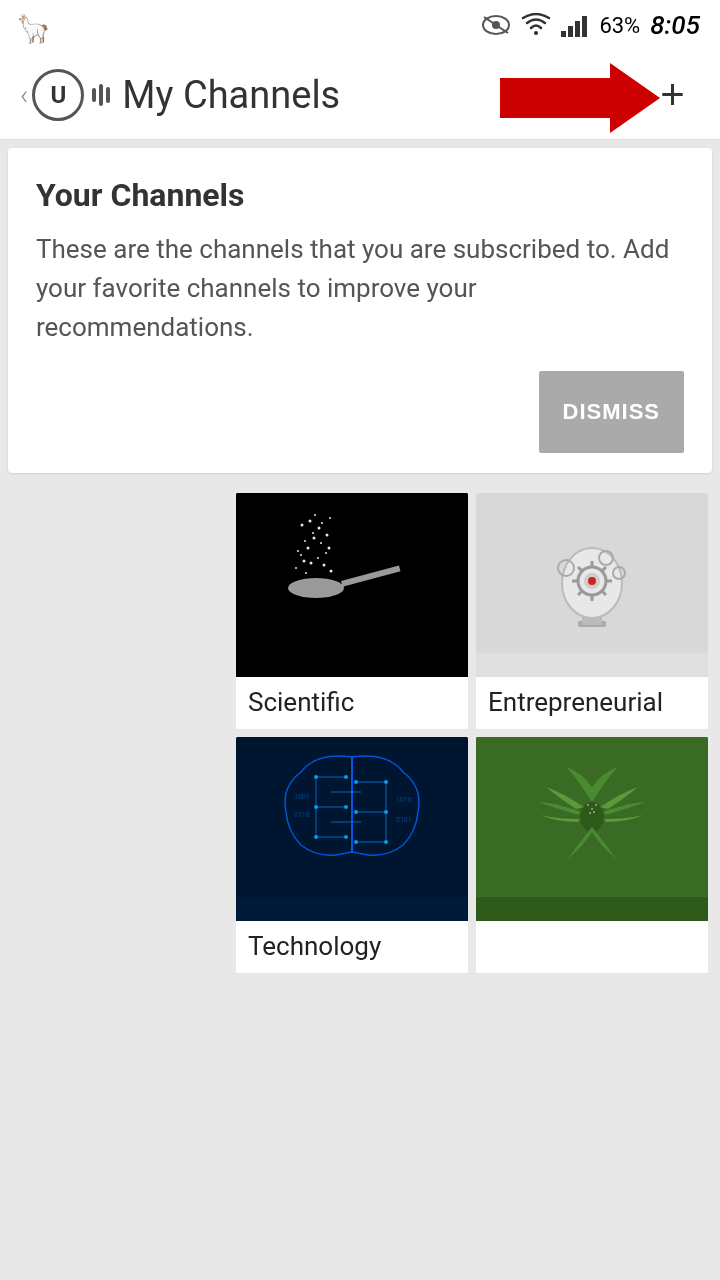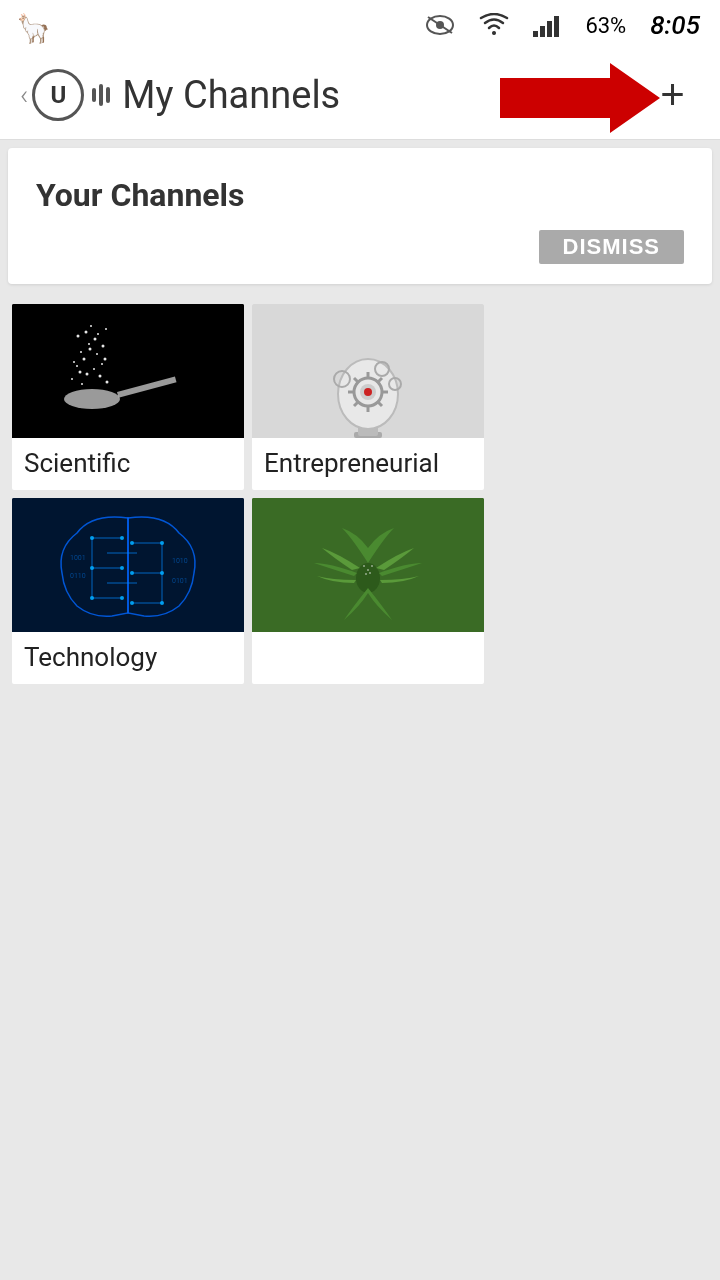--- a/index.html
+++ b/index.html
@@ -18,21 +18,21 @@
       height: 50px;
       display: flex;
       align-items: center;
       justify-content: flex-end;
       padding: 0 20px;
       gap: 12px;
     }
     .status-icons {
       display: flex;
       align-items: center;
-      gap: 24px;
+      gap: 10px;
     }
     .status-time {
       font-size: 26px;
       font-weight: 500;
       color: #000;
       font-style: italic;
     }
     .status-battery {
       font-size: 22px;
       color: #000;
@@ -126,46 +126,47 @@
       margin-bottom: 24px;
     }
     .info-card-footer {
       display: flex;
       justify-content: flex-end;
     }
     .dismiss-button {
       background: #aaa;
       color: #fff;
       border: none;
-      padding: 4px 24px;
+      padding: 28px 24px;
       font-size: 22px;
       font-weight: 600;
       letter-spacing: 1px;
       cursor: pointer;
       border-radius: 2px;
     }
 
     
     .channels-grid {
       display: flex;
       flex-wrap: wrap;
       gap: 0;
-      padding: 8px 24px 0 8px;
+      padding: 8px 8px 0 8px;
+      justify-content: flex-end;
     }
     .channel-card {
       width: 232px;
       margin: 4px;
       background: #fff;
       cursor: pointer;
       border-radius: 2px;
       overflow: hidden;
     }
     .channel-image {
       width: 232px;
-      height: 134px;
+      height: 184px;
       display: block;
       overflow: hidden;
       position: relative;
     }
     .channel-name {
       font-size: 26px;
       font-weight: 400;
       color: #222;
       padding: 10px 12px 12px;
     }
@@ -246,20 +247,21 @@
 
   <div style="position:absolute; right:60px; top:58px; z-index:20; pointer-events:none;">
     <svg width="160" height="80" viewBox="0 0 160 80">
 
       <polygon points="0,20 110,20 110,5 160,40 110,75 110,60 0,60" fill="#cc0000"></polygon>
     </svg>
   </div>
 
   <div class="info-card">
     <div class="info-card-title">Your Channels</div>
+    <div class="info-card-desc">These are the channels that you are subscribed to. Add your favorite channels to improve your recommendations.</div>
     <div class="info-card-footer">
       <button class="dismiss-button">DISMISS</button>
     </div>
   </div>
 
   <div class="channels-grid">
 
     <div class="channel-card">
       <div class="channel-image img-scientific">
         <svg width="232" height="160" viewBox="0 0 232 160">

